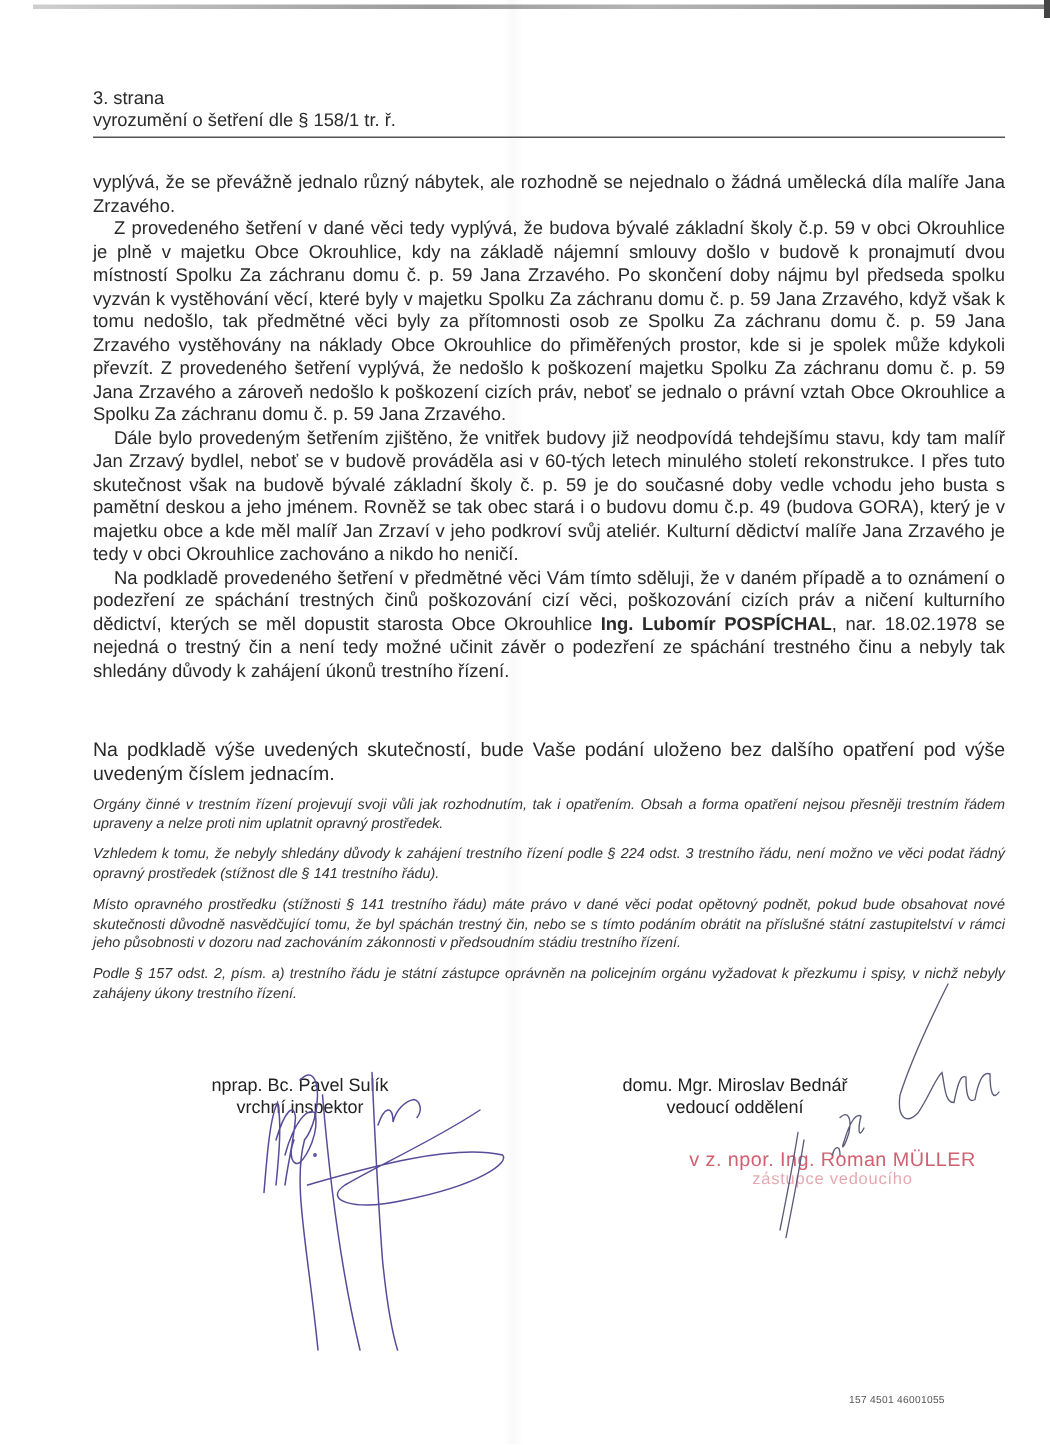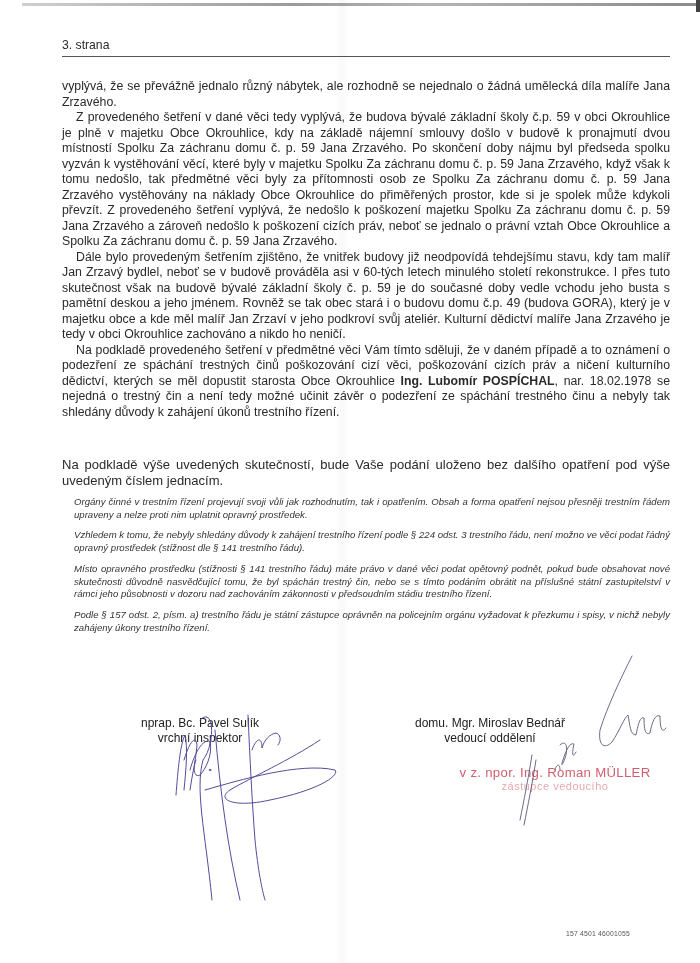--- a/index.html
+++ b/index.html
@@ -4,46 +4,47 @@
 <style>
   html, body { margin: 0; padding: 0; background: #ffffff; }
   body { width: 700px; height: 963px; position: relative; overflow: hidden;
          font-family: "Liberation Sans", sans-serif; color: #2a2a2a; }
   .topedge { position: absolute; left: 22px; top: 3px; width: 678px; height: 3px;
              background: linear-gradient(90deg, #cfcfcf, #9a9a9a 40%, #b5b5b5 60%, #8a8a8a); }
   .rightedge { position: absolute; right: 0; top: 0; width: 4px; height: 12px; background: #444; }
   .fold { position: absolute; left: 335px; top: 0; width: 14px; height: 963px;
           background: linear-gradient(90deg, rgba(0,0,0,0), rgba(0,0,0,0.025), rgba(0,0,0,0)); }
   .page { position: absolute; left: 62px; top: 38px; width: 608px; }
-  .hdr { font-size: 12.2px; line-height: 15px; }
+  .hdr { font-size: 12.2px; line-height: 15px; margin-top: 20px; }
   .hdr-line { border-top: 1px solid #555; margin-top: 3px; width: 608px; }
   .body { margin-top: 22px; font-size: 12.3px; line-height: 15.5px; text-align: justify; }
   .body p { margin: 0; }
   .ind { text-indent: 14px; }
   .concl { margin-top: 37px; font-size: 13px; line-height: 15.5px; text-align: justify; }
   .poucenih { margin-top: 15px; font-size: 10.2px; letter-spacing: 0.6px; color: #444; }
-  .pou { font-size: 9.6px; line-height: 12.7px; font-style: italic; color: #333; text-align: justify; margin-left: 12px; }
+  .pou { font-size: 9.6px; line-height: 12.7px; font-style: italic; color: #333; text-align: justify; }
   .pou p { margin: 8px 0 0 0; }
   .sig { position: absolute; font-size: 12px; line-height: 14.5px; text-align: center; color: #222; }
   .stamp { position: absolute; text-align: center; color: #d06070; }
   .stamp .l1 { font-size: 13.2px; letter-spacing: 0.3px; }
   .stamp .l2 { font-size: 11px; opacity: 0.55; letter-spacing: 0.5px; }
   .docnum { position: absolute; left: 566px; top: 930px; font-size: 6.8px; color: #555; letter-spacing: 0.2px; }
   svg.signs { position: absolute; left: 0; top: 0; }
 </style>
 </head>
 <body>
 
 <div class="topedge"></div>
 <div class="rightedge"></div>
 <div class="fold"></div>
 
 <div class="page">
   <div class="hdr">
     <div>3. strana</div>
+    <div>vyrozumění o šetření dle § 158/1 tr. ř.</div>
   </div>
   <div class="hdr-line"></div>
 
   <div class="body">
     <p>vyplývá, že se převážně jednalo různý nábytek, ale rozhodně se nejednalo o žádná umělecká díla malíře Jana Zrzavého.</p>
     <p class="ind">Z provedeného šetření v dané věci tedy vyplývá, že budova bývalé základní školy č.p. 59 v obci Okrouhlice je plně v majetku Obce Okrouhlice, kdy na základě nájemní smlouvy došlo v budově k pronajmutí dvou místností Spolku Za záchranu domu  č. p. 59 Jana Zrzavého. Po skončení doby nájmu byl předseda spolku vyzván k vystěhování věcí, které byly v majetku Spolku Za záchranu domu  č. p. 59 Jana Zrzavého, když však k tomu nedošlo, tak předmětné věci byly za přítomnosti osob ze Spolku Za záchranu domu  č. p. 59 Jana Zrzavého vystěhovány na náklady Obce Okrouhlice do přiměřených prostor, kde si je spolek může kdykoli převzít. Z provedeného šetření vyplývá, že nedošlo k poškození majetku Spolku Za záchranu domu  č. p. 59 Jana Zrzavého a zároveň nedošlo k poškození cizích práv, neboť se jednalo o právní vztah Obce Okrouhlice a Spolku Za záchranu domu  č. p. 59 Jana Zrzavého.</p>
     <p class="ind">Dále bylo provedeným šetřením zjištěno, že vnitřek budovy již neodpovídá tehdejšímu stavu, kdy tam malíř Jan Zrzavý bydlel, neboť se v budově prováděla asi v 60-tých letech minulého století rekonstrukce. I přes tuto skutečnost však na budově bývalé základní školy č. p. 59 je do současné doby vedle vchodu jeho busta s pamětní deskou a jeho jménem. Rovněž se tak obec stará i o budovu domu č.p. 49 (budova GORA), který je v majetku obce a kde měl malíř Jan Zrzaví v jeho podkroví svůj ateliér. Kulturní dědictví malíře Jana Zrzavého je tedy v obci Okrouhlice zachováno a nikdo ho neničí.</p>
     <p class="ind"><span>Na podkladě provedeného šetření v předmětné věci Vám tímto sděluji, že v daném případě a to oznámení o podezření ze spáchání trestných činů poškozování cizí věci, poškozování cizích práv a ničení kulturního dědictví, kterých se měl dopustit starosta Obce Okrouhlice </span><b>Ing. Lubomír POSPÍCHAL</b><span>, nar. 18.02.1978 se nejedná o trestný čin a není tedy možné učinit závěr o podezření ze spáchání trestného činu a nebyly tak shledány důvody k zahájení úkonů trestního řízení.</span></p>
   </div>
 

